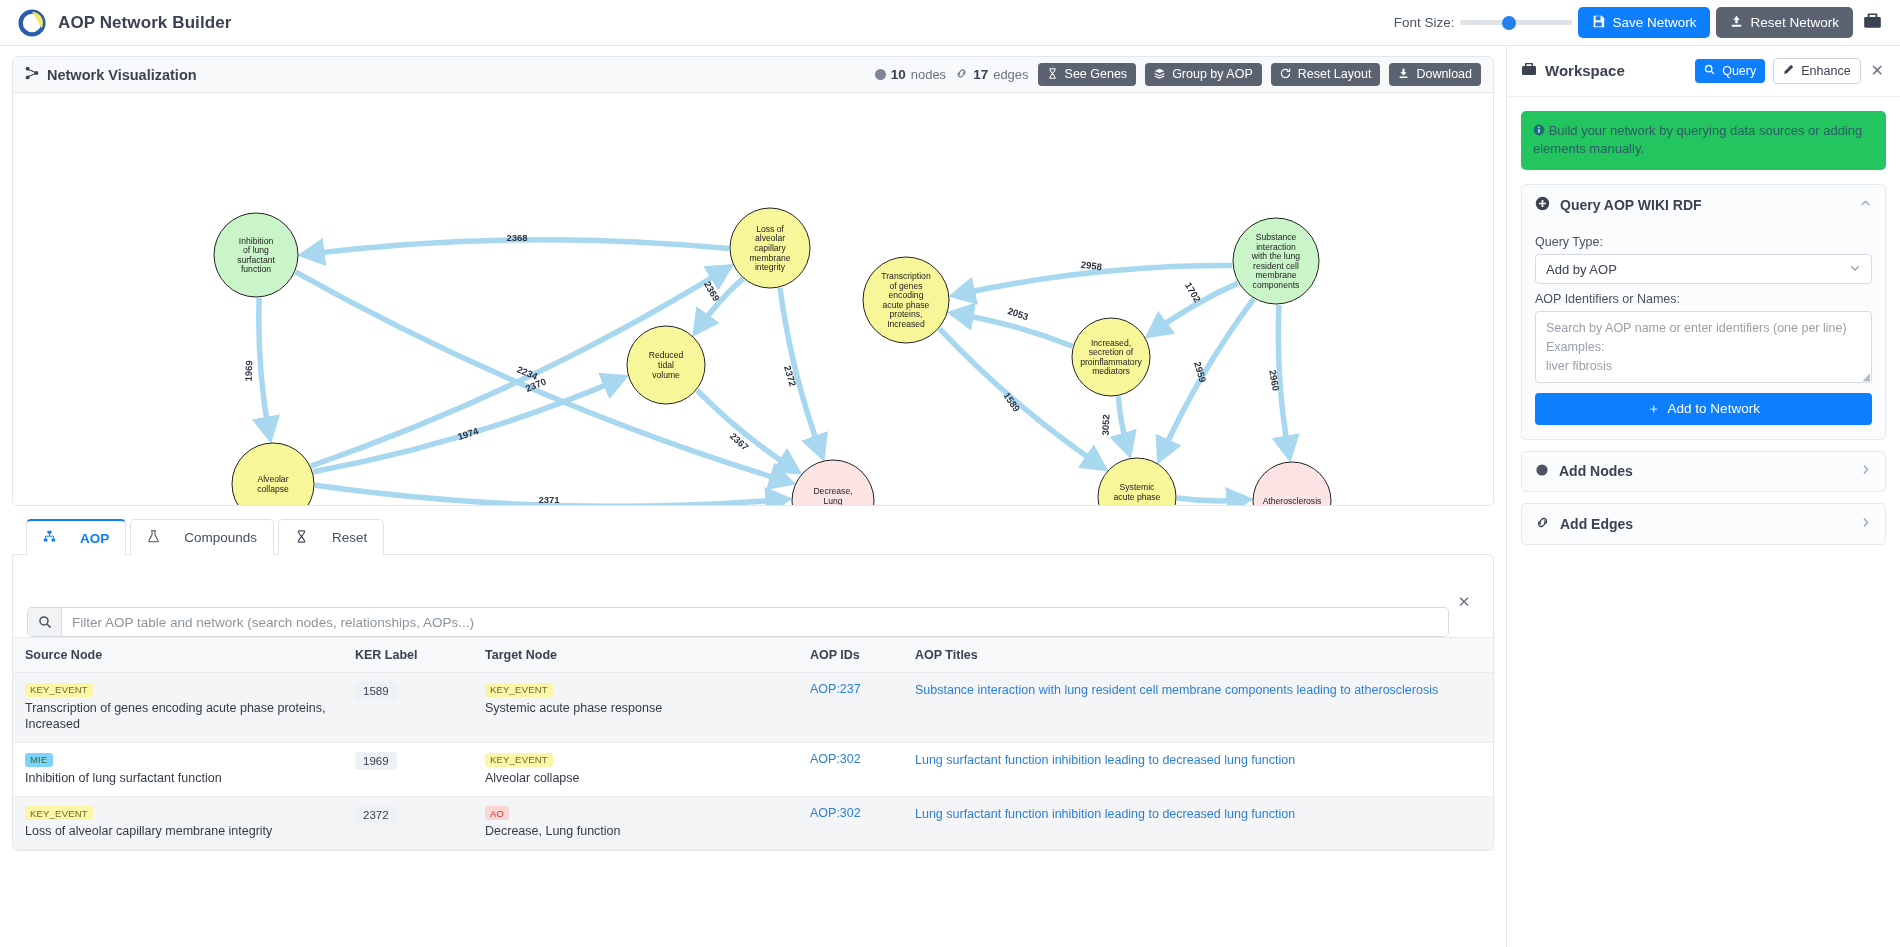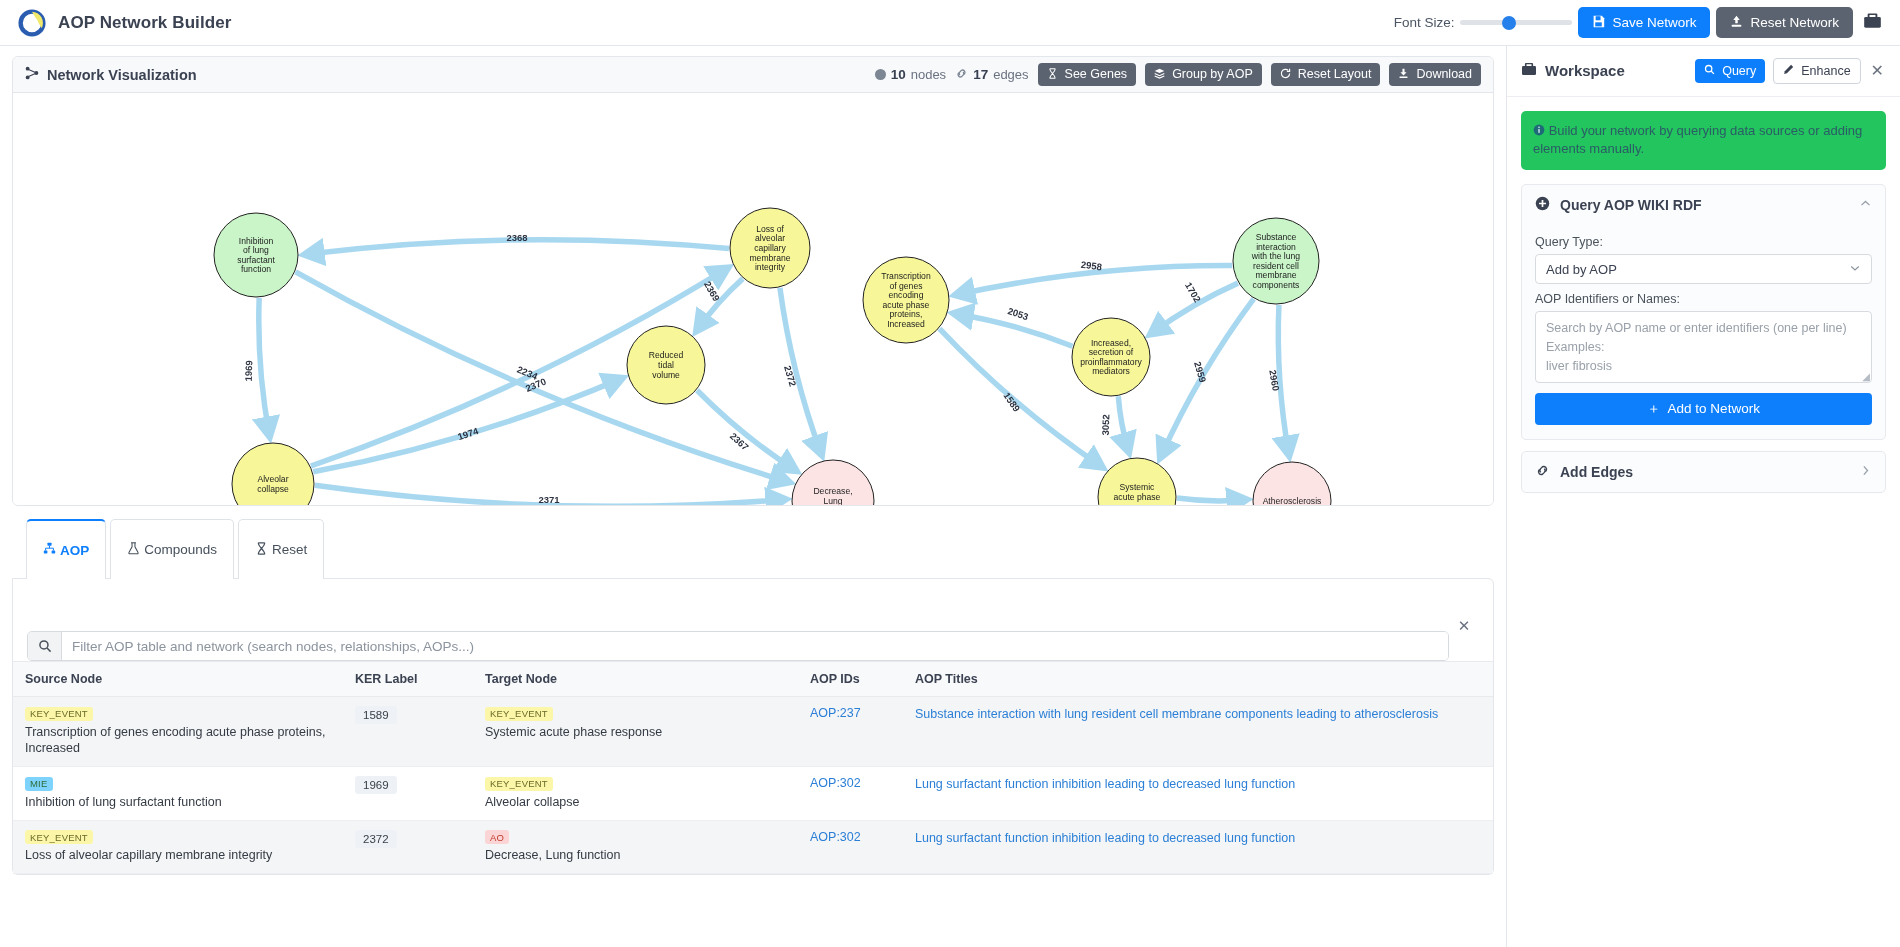--- a/index.html
+++ b/index.html
@@ -82,25 +82,25 @@
   #graph-canvas {
     position: relative;
     height: 412px;
     background: #ffffff;
   }
   #graph-canvas svg { display:block; }
 
   
   .tabs { display:flex; gap: 4px; margin-top: 13px; padding-left: 14px; }
   .tab {
-    display:flex; align-items:center; gap:4px;
+    display:flex; align-items:center; gap:24px;
     border: 1px solid #dfe3e8;
     border-bottom: none;
     border-radius: 5px 5px 0 0;
-    padding: 21px 16px;
+    padding: 9px 16px;
     font-size: 13.5px;
     background: #fff; color: #46505c; cursor:pointer;
   }
   .tab.active { color: #0d7efc; border-color:#dfe3e8; border-top: 2px solid #0d7efc; font-weight:bold;}
   .panel {
     border: 1px solid #e3e6ea; border-radius: 0 6px 6px 6px;
     background:#fff; margin-top:-1px;
   }
   .filter-row { display:flex; padding: 12px 14px 0 14px; }
   .search-grp { display:flex; flex:1; border:1px solid #d7dbe0; border-radius:5px; overflow:hidden; height:30px;margin-top:40px;}
@@ -579,20 +579,35 @@
 liver fibrosis</div>
             <span class="resize-grip">◢</span>
           </div>
           <button class="btn btn-add">
             <span>＋</span>
             <span>Add to Network</span>
           </button>
         </div>
       </div>
 
+      <div class="acc acc-simple">
+        <div class="acc-head">
+          <span>
+            <svg width="14" height="14" viewBox="0 0 16 16" fill="#4b5563">
+                <circle cx="8" cy="8" r="6.4"></circle>
+              </svg>
+          </span>
+          <span>Add Nodes</span>
+          <span class="acc-chev">
+            <svg width="13" height="13" viewBox="0 0 16 16" fill="none" stroke="#98a0aa" stroke-width="1.6">
+                <path d="M6 3l4.5 5L6 13"></path>
+              </svg>
+          </span>
+        </div>
+      </div>
 
       <div class="acc acc-simple">
         <div class="acc-head">
           <span>
             <svg width="15" height="15" viewBox="0 0 16 16" fill="none" stroke="#3b4252" stroke-width="1.5">
                 <path d="M6 10a3 3 0 0 1 0-4l2-2a3 3 0 0 1 4 4l-1 1"></path>
                 <path d="M10 6a3 3 0 0 1 0 4l-2 2a3 3 0 0 1-4-4l1-1"></path>
               </svg>
           </span>
           <span>Add Edges</span>

